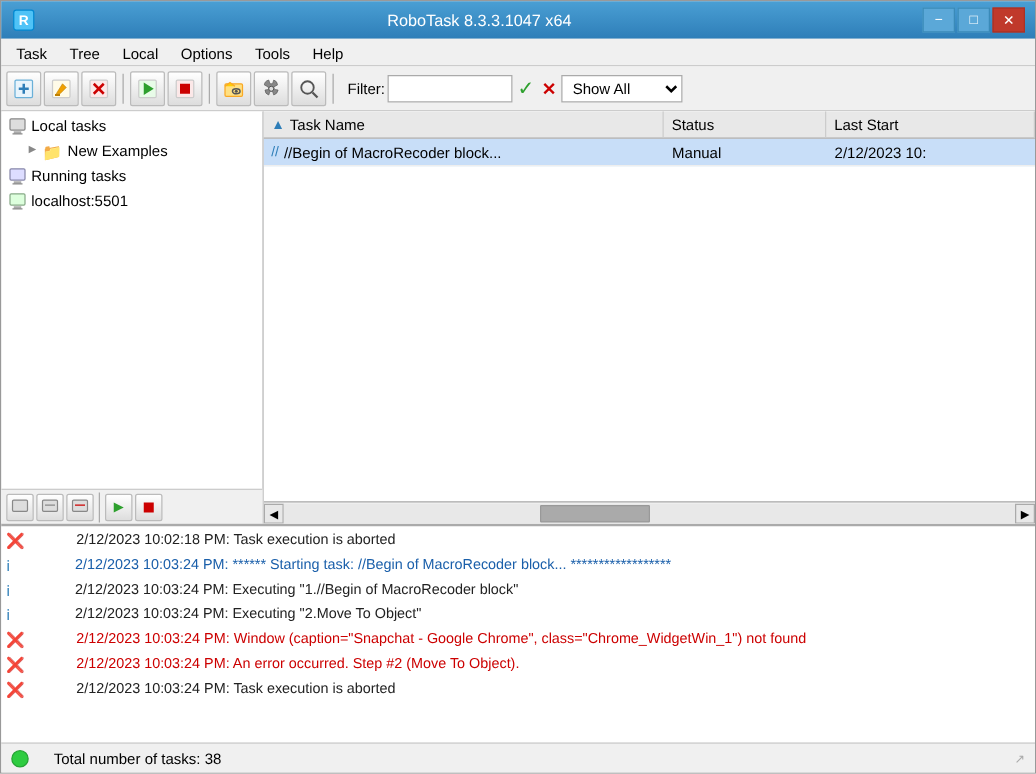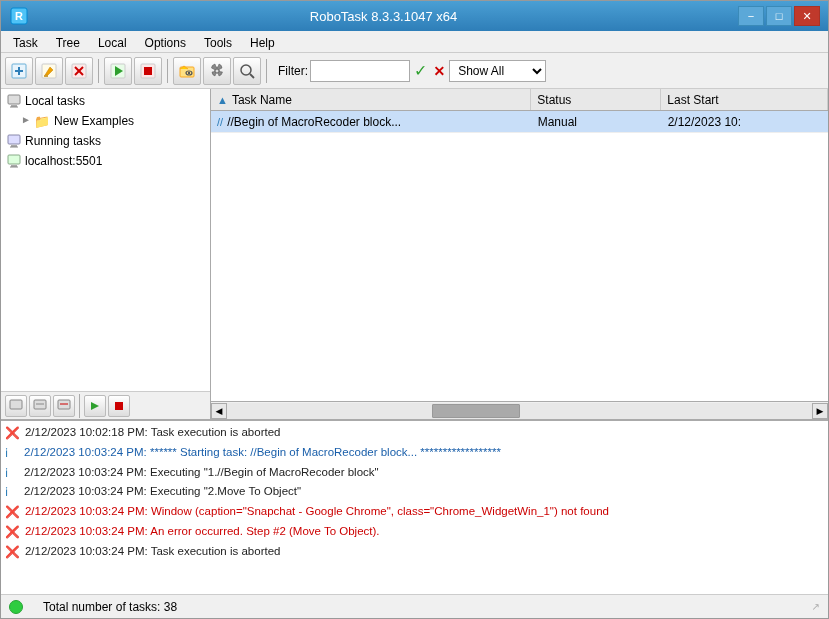--- a/index.html
+++ b/index.html
@@ -308,21 +308,21 @@
       line-height: 1.4;
     }
     .log-icon {
       margin-right: 5px;
       font-size: 12px;
       min-width: 14px;
       margin-top: 1px;
     }
     .log-icon.error { color: #c00; }
     .log-icon.info { color: #2e7eb8; }
-    .log-text { color: #222; }
+    .log-text { color: #222; margin-left: 36px; }
     .log-text.error-text { color: #c00; }
 
     
     .statusbar {
       height: 24px;
       background: #f0f0f0;
       border-top: 1px solid #ccc;
       display: flex;
       align-items: center;
       padding: 0 8px;

